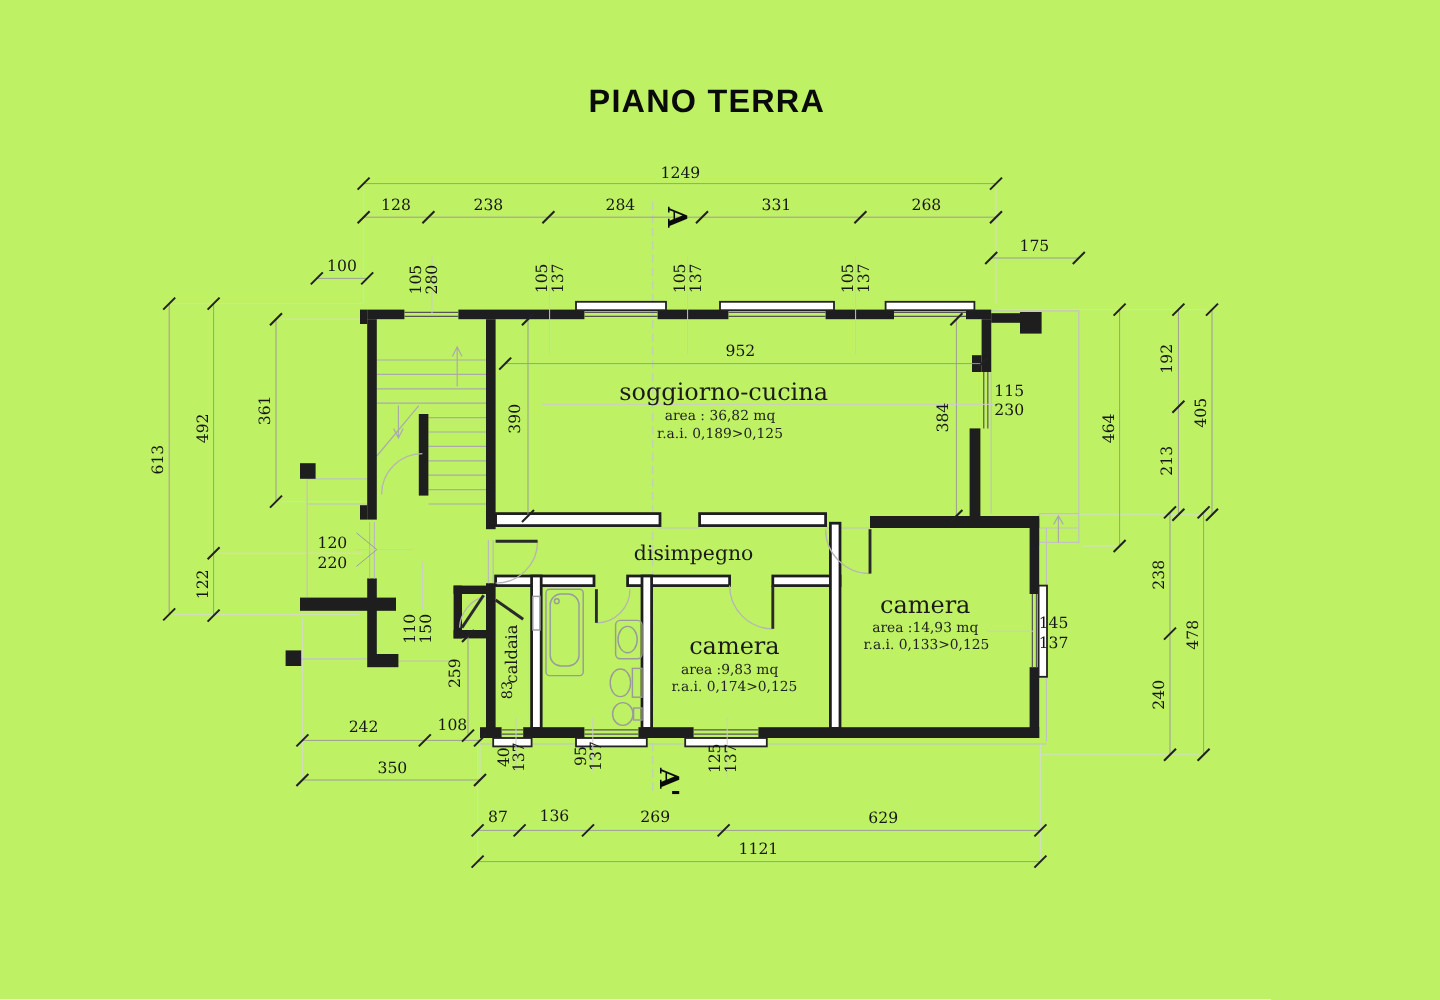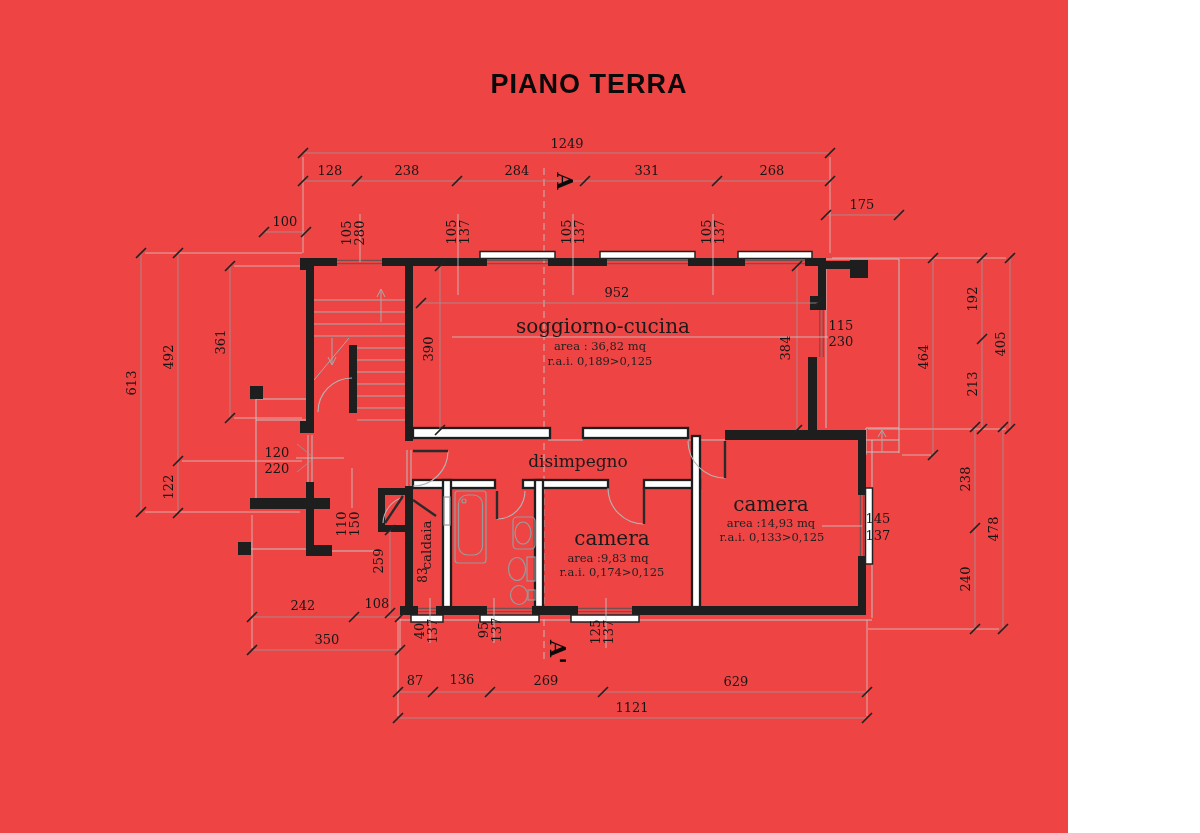--- a/index.html
+++ b/index.html
@@ -1,16 +1,16 @@
 <!DOCTYPE html>
 <html><head>
 <meta charset="utf-8">
 <style>
   html,body{margin:0;padding:0;background:#ffffff;}
-  .page{width:1068px;height:833px;position:relative;background:#ef4444;overflow:hidden;}
+  .page{width:1200px;height:833px;position:relative;background:#bef264;overflow:hidden;}
   svg{display:block;}
   .title{font:bold 27px "Liberation Sans",sans-serif;fill:#0a0a0a;letter-spacing:1px;}
   .dim{font:13px "DejaVu Serif",serif;fill:#161616;}
   .dim-sm{font:12px "DejaVu Serif",serif;fill:#161616;}
   .room{font:20px "DejaVu Serif",serif;fill:#1a1a1a;}
   .room-md{font:17px "DejaVu Serif",serif;fill:#1a1a1a;}
   .room-sm{font:13.5px "DejaVu Serif",serif;fill:#1a1a1a;}
   .meta{font:11.5px "DejaVu Serif",serif;fill:#222;}
   .sect{font:bold 22px "DejaVu Serif",serif;fill:#0a0a0a;}
   .wall-ext{fill:#1e1e1e;stroke:none;}

